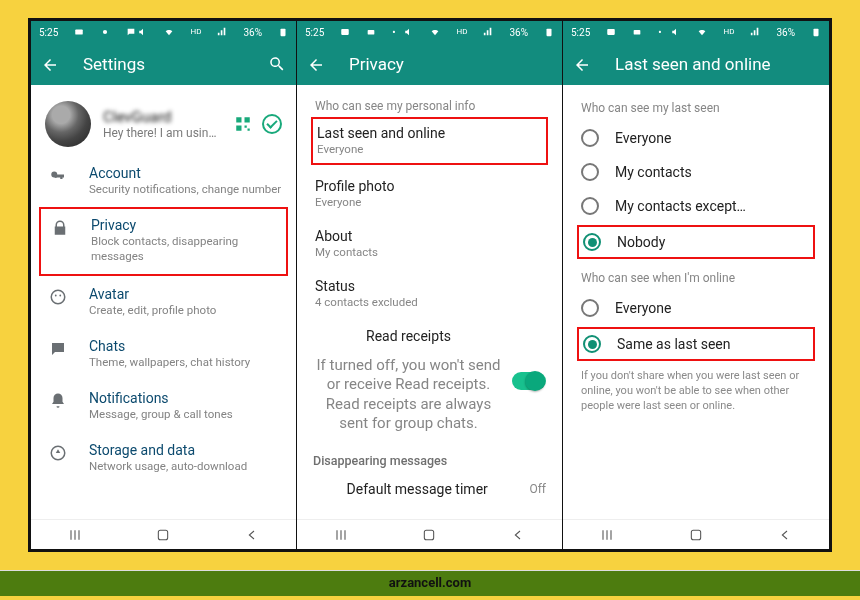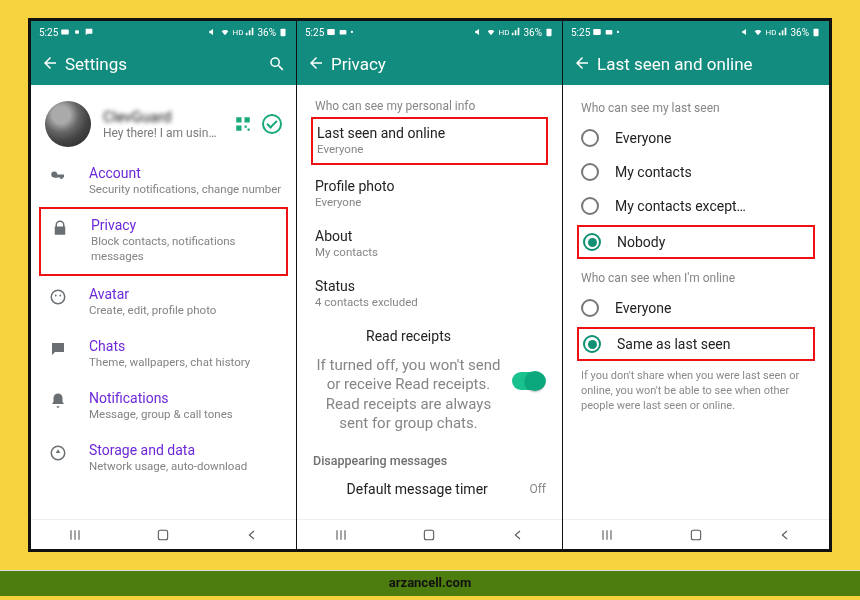--- a/index.html
+++ b/index.html
@@ -3,45 +3,45 @@
 <meta charset="utf-8">
 <style>
   * { margin: 0; padding: 0; box-sizing: border-box; font-family: -apple-system, Roboto, Arial, sans-serif; }
   body { width: 860px; height: 600px; background: #f7d23f; display: flex; flex-direction: column; align-items: center; }
   .stage { width: 860px; height: 570px; background: #f7d23f; display: flex; justify-content: center; align-items: center; gap: 0; padding: 12px; }
   .phones { display: flex; border: 3px solid #111; background: #fff; }
   .phone { width: 266px; height: 528px; background: #fff; display: flex; flex-direction: column; position: relative; border-right: 1.5px solid #111; }
   .phone:last-child { border-right: none; }
   
   .statusbar { height: 22px; background: #128c7e; color: #fff; display: flex; align-items: center; justify-content: space-between; padding: 0 8px; font-size: 10px; }
-  .statusbar .left, .statusbar .right { display: flex; align-items: center; gap: 2px; }
+  .statusbar .left, .statusbar .right { display: flex; gap: 16px; }
   .sb-icon { width: 10px; height: 10px; display: inline-block; }
   
   .appbar { height: 42px; background: #128c7e; color: #fff; display: flex; align-items: center; justify-content: space-between; padding: 0 10px; }
-  .appbar .titlewrap { display: flex; align-items: flex-start; gap: 6px; }
+  .appbar .titlewrap { display: flex; align-items: flex-end; gap: 24px; }
   .appbar .title { font-size: 17px; font-weight: 400; }
   .back-arrow { width: 18px; height: 18px; }
   .search-ic { width: 18px; height: 18px; }
   
   .content { flex: 1; overflow: hidden; background: #fff; padding: 6px 0 0 0; }
   
   .profile { display: flex; align-items: center; padding: 10px 14px 8px 14px; position: relative; }
   .avatar { width: 46px; height: 46px; border-radius: 50%; background: radial-gradient(circle at 35% 30%, #aaa 0 20%, #666 40%, #444 60%, #222 100%); margin-right: 12px; }
   .profile .namewrap { flex: 1; }
   .profile .name { font-size: 15px; color: #111; font-weight: 400; filter: blur(2px); }
   .profile .sub { font-size: 12px; color: #7b7b7b; }
   .profile .side { display: flex; align-items: center; gap: 10px; }
   .qr { width: 18px; height: 18px; }
   .ring { width: 20px; height: 20px; border: 2px solid #19a97b; border-radius: 50%; display: flex; align-items: center; justify-content: center; }
   .ring::after { content: ""; width: 8px; height: 4px; border-left: 2px solid #19a97b; border-bottom: 2px solid #19a97b; transform: rotate(-45deg); margin-top: -2px; }
   
   .item { display: flex; padding: 10px 14px 10px 18px; align-items: flex-start; }
   .item .icon { width: 18px; height: 18px; margin-right: 22px; margin-top: 2px; flex-shrink: 0; fill: #6a6f73; color: #6a6f73; }
   .item .textblk { flex: 1; }
-  .item .label { font-size: 14px; color: #6d28d9; }
+  .item .label { font-size: 14px; color: #0c4a6e; }
   .item .sub { font-size: 11.5px; color: #838383; margin-top: 1px; line-height: 1.3; }
   .hl { border: 2.5px solid #e11; margin: 0 8px; padding: 6px 8px 8px 10px; }
   .hl .item { padding: 2px 0; }
   
   .pitem { padding: 9px 18px; }
   .pitem .label { font-size: 14px; color: #222; }
   .pitem .sub { font-size: 11.5px; color: #868686; margin-top: 1px; line-height: 1.3; }
   .phead { font-size: 12px; color: #868686; padding: 8px 18px 4px 18px; }
   .sectionhead { font-size: 12.5px; color: #6f6f6f; font-weight: 500; padding: 10px 16px 4px 16px; }
   .row { display: flex; align-items: center; justify-content: space-between; padding: 9px 16px; text-align: center; }
@@ -144,21 +144,21 @@
             </div>
     </div>
 
     <div class="hl">
       <div class="item">
         <svg class="icon" viewBox="0 0 24 24">
                 <path d="M6 10V8a6 6 0 1112 0v2h1v11H5V10h1zm2 0h8V8a4 4 0 00-8 0v2z"></path>
               </svg>
         <div class="textblk">
                 <div class="label">Privacy</div>
-                <div class="sub">Block contacts, notifications messages</div>
+                <div class="sub">Block contacts, disappearing messages</div>
               </div>
       </div>
     </div>
 
     <div class="item">
       <svg class="icon" viewBox="0 0 24 24">
               <circle cx="12" cy="12" r="9" fill="none" stroke="#6a6f73" stroke-width="2"></circle>
               <circle cx="9" cy="10" r="1.2"></circle>
               <circle cx="15" cy="10" r="1.2"></circle>
             </svg>

